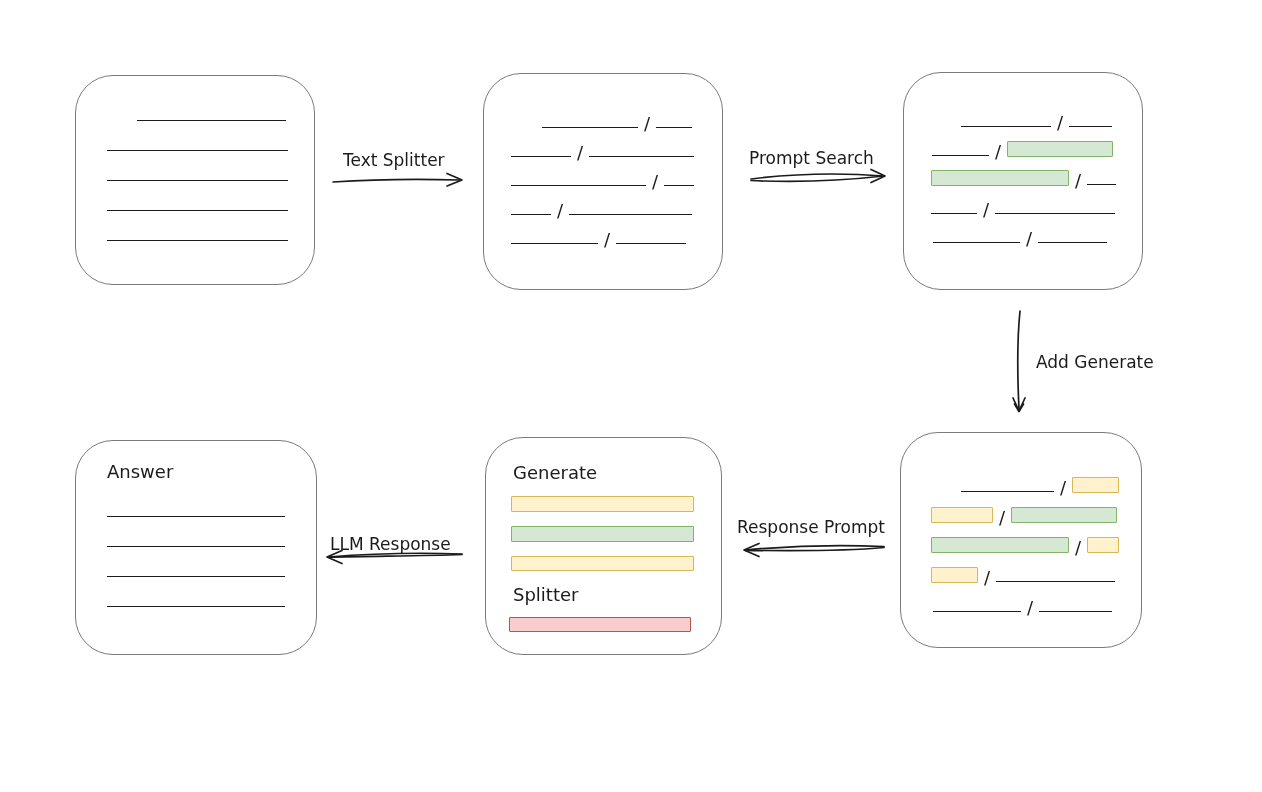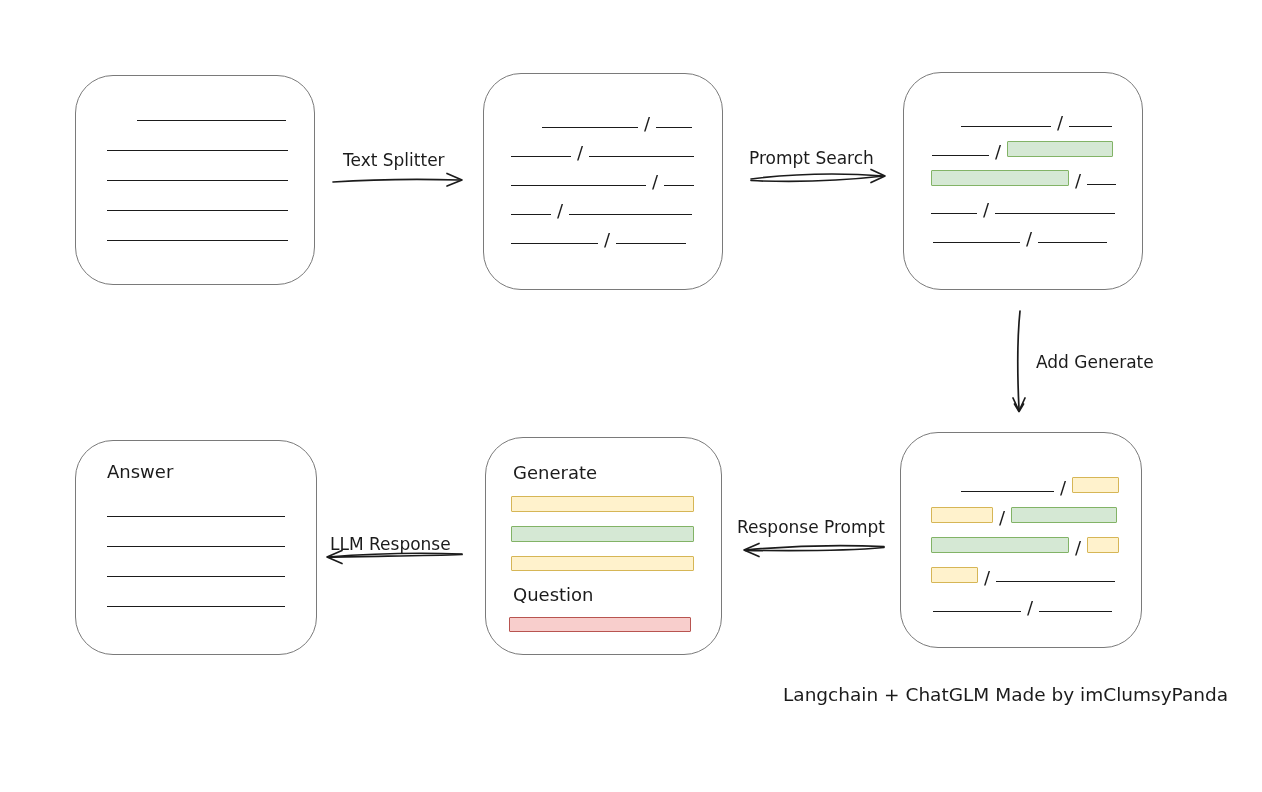--- a/index.html
+++ b/index.html
@@ -197,21 +197,21 @@
       </div>
   </div>
 
   <div id="box-prompt" class="box">
     <div id="knowledge-title" class="box-title">Generate</div>
     <div id="knowledge-bars" class="bars-stack">
         <div class="bar" style="width: 183px; height: 16px; background: rgb(255, 242, 204); border-color: rgb(214, 182, 86);"></div>
         <div class="bar" style="width: 183px; height: 16px; background: rgb(213, 232, 212); border-color: rgb(130, 179, 102);"></div>
         <div class="bar" style="width: 183px; height: 15px; background: rgb(255, 242, 204); border-color: rgb(214, 182, 86);"></div>
       </div>
-    <div id="question-title" class="box-title">Question</div>
+    <div id="question-title" class="box-title">Splitter</div>
     <div id="question-bars" class="bars-stack">
         <div class="bar" style="width: 182px; height: 15px; background: rgb(248, 206, 204); border-color: rgb(184, 84, 80);"></div>
       </div>
   </div>
 
   <div id="box-context" class="box">
     <div class="rows">
         <div class="chunk-row" style="padding-left: 60px;">
           <span class="seg-line" style="width: 93px;"></span>
           <span class="seg-slash">/</span>
@@ -239,15 +239,14 @@
         </div>
       </div>
   </div>
 
   <div id="lbl-text-splitter" class="arrow-label">Text Splitter</div>
   <div id="lbl-vector-search" class="arrow-label">Prompt Search</div>
   <div id="lbl-add-context" class="arrow-label">Add Generate</div>
   <div id="lbl-generate-prompt" class="arrow-label">Response Prompt</div>
   <div id="lbl-llm-response" class="arrow-label">LLM Response</div>
 
-  <div class="caption">Langchain + ChatGLM Made by imClumsyPanda</div>
 
 </div>
 
 </body></html>

